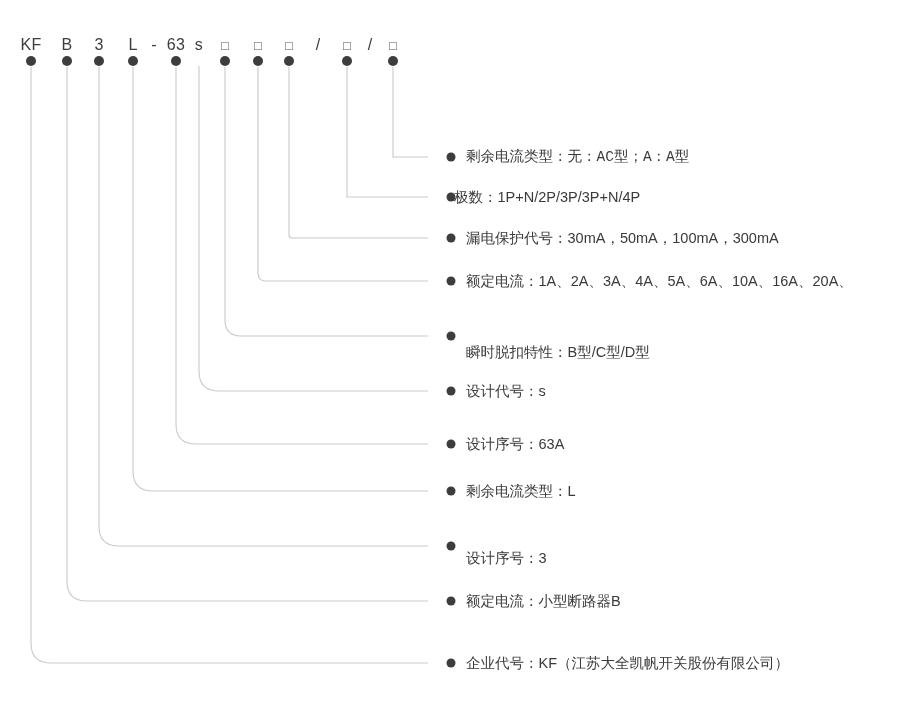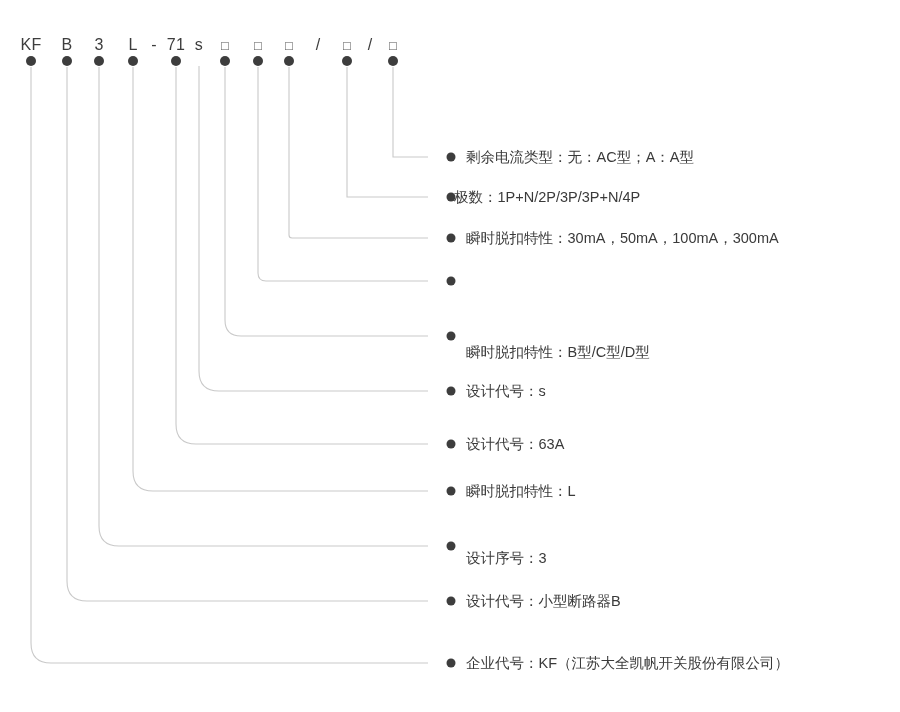--- a/index.html
+++ b/index.html
@@ -89,38 +89,38 @@
       <path d="M 31 67 L 31 643 Q 31 663 51 663 L 428 663" fill="none" stroke="#c9c9c9" stroke-width="1.1"></path>
       <circle cx="451" cy="663" r="4.5" fill="#3d3d3d"></circle>
     </svg>
 
   <div id="symbols-layer">
       <div class="code-sym" style="left: 31px; top: 45px;">KF</div>
       <div class="code-sym" style="left: 67px; top: 45px;">B</div>
       <div class="code-sym" style="left: 99px; top: 45px;">3</div>
       <div class="code-sym" style="left: 133px; top: 45px;">L</div>
       <div class="code-sym" style="left: 154px; top: 45px;">-</div>
-      <div class="code-sym" style="left: 176px; top: 45px;">71</div>
+      <div class="code-sym" style="left: 176px; top: 45px;">63</div>
       <div class="code-sym" style="left: 199px; top: 45px;">s</div>
       <div class="code-sym box-glyph" style="left: 225px; top: 45px;">□</div>
       <div class="code-sym box-glyph" style="left: 258px; top: 45px;">□</div>
       <div class="code-sym box-glyph" style="left: 289px; top: 45px;">□</div>
       <div class="code-sym" style="left: 318px; top: 45px;">/</div>
       <div class="code-sym box-glyph" style="left: 347px; top: 45px;">□</div>
       <div class="code-sym" style="left: 370px; top: 45px;">/</div>
       <div class="code-sym box-glyph" style="left: 393px; top: 45px;">□</div>
     </div>
 
   <div id="labels-layer">
-      <div class="label" style="left: 466px; top: 157px;"><span>剩余电流类型：无：AC型；A：A型</span></div>
+      <div class="label" style="left: 466px; top: 157px; font-family: Liberation Mono, monospace;"><span>剩余电流类型：无：AC型；A：A型</span></div>
       <div class="label" style="left: 454px; top: 197px;"><span>极数：1P+N/2P/3P/3P+N/4P</span></div>
-      <div class="label" style="left: 466px; top: 238px;"><span>瞬时脱扣特性：30mA，50mA，100mA，300mA</span></div>
-      <div class="label" style="left: 466px; top: 281px;"></div>
+      <div class="label" style="left: 466px; top: 238px;"><span>漏电保护代号：30mA，50mA，100mA，300mA</span></div>
+      <div class="label" style="left: 466px; top: 281px;"><span>额定电流：1A、2A、3A、4A、5A、6A、10A、16A、20A、</span></div>
       <div class="label" style="left: 466px; top: 352px;"><span>瞬时脱扣特性：B型/C型/D型</span></div>
       <div class="label" style="left: 466px; top: 391px; text-align: center;"><span>设计代号：s</span></div>
-      <div class="label" style="left: 466px; top: 444px;"><span>设计代号：63A</span></div>
-      <div class="label" style="left: 466px; top: 491px;"><span>瞬时脱扣特性：L</span></div>
+      <div class="label" style="left: 466px; top: 444px;"><span>设计序号：63A</span></div>
+      <div class="label" style="left: 466px; top: 491px;"><span>剩余电流类型：L</span></div>
       <div class="label" style="left: 466px; top: 558px;"><span>设计序号：3</span></div>
-      <div class="label" style="left: 466px; top: 601px;"><span>设计代号：小型断路器B</span></div>
+      <div class="label" style="left: 466px; top: 601px;"><span>额定电流：小型断路器B</span></div>
       <div class="label" style="left: 466px; top: 663px;"><span>企业代号：KF（江苏大全凯帆开关股份有限公司）</span></div>
     </div>
 
 </div>
 
 </body></html>

